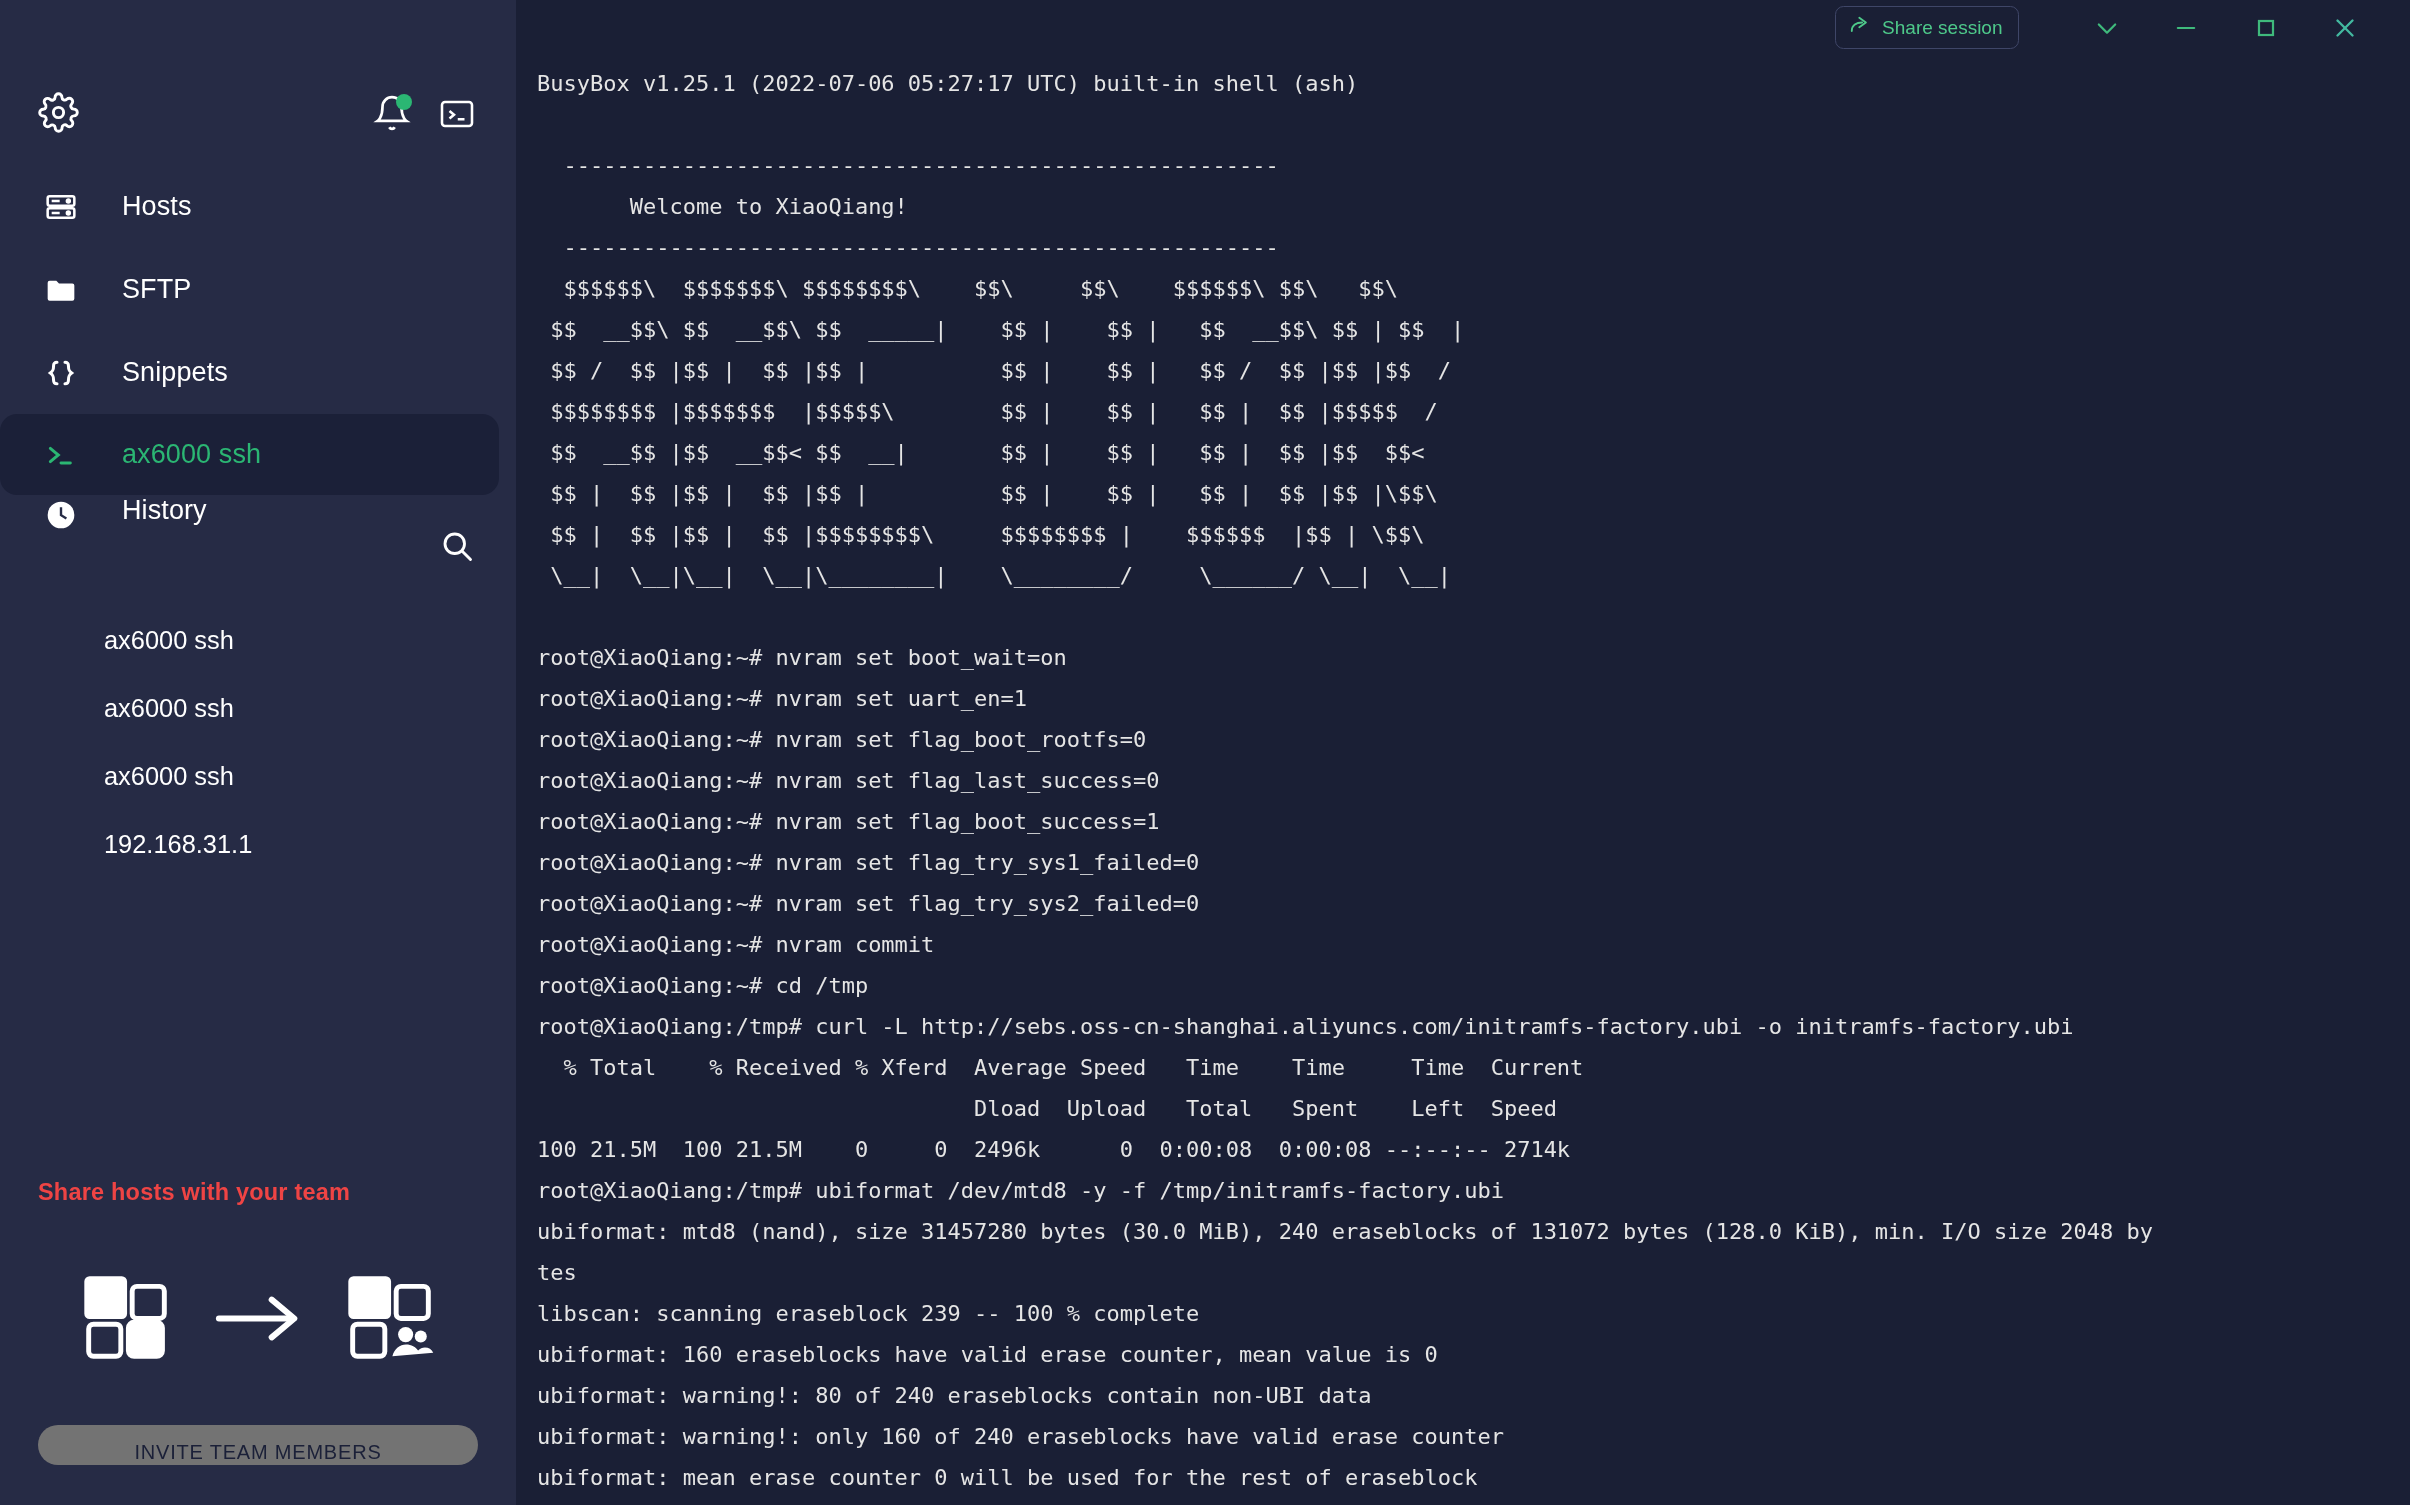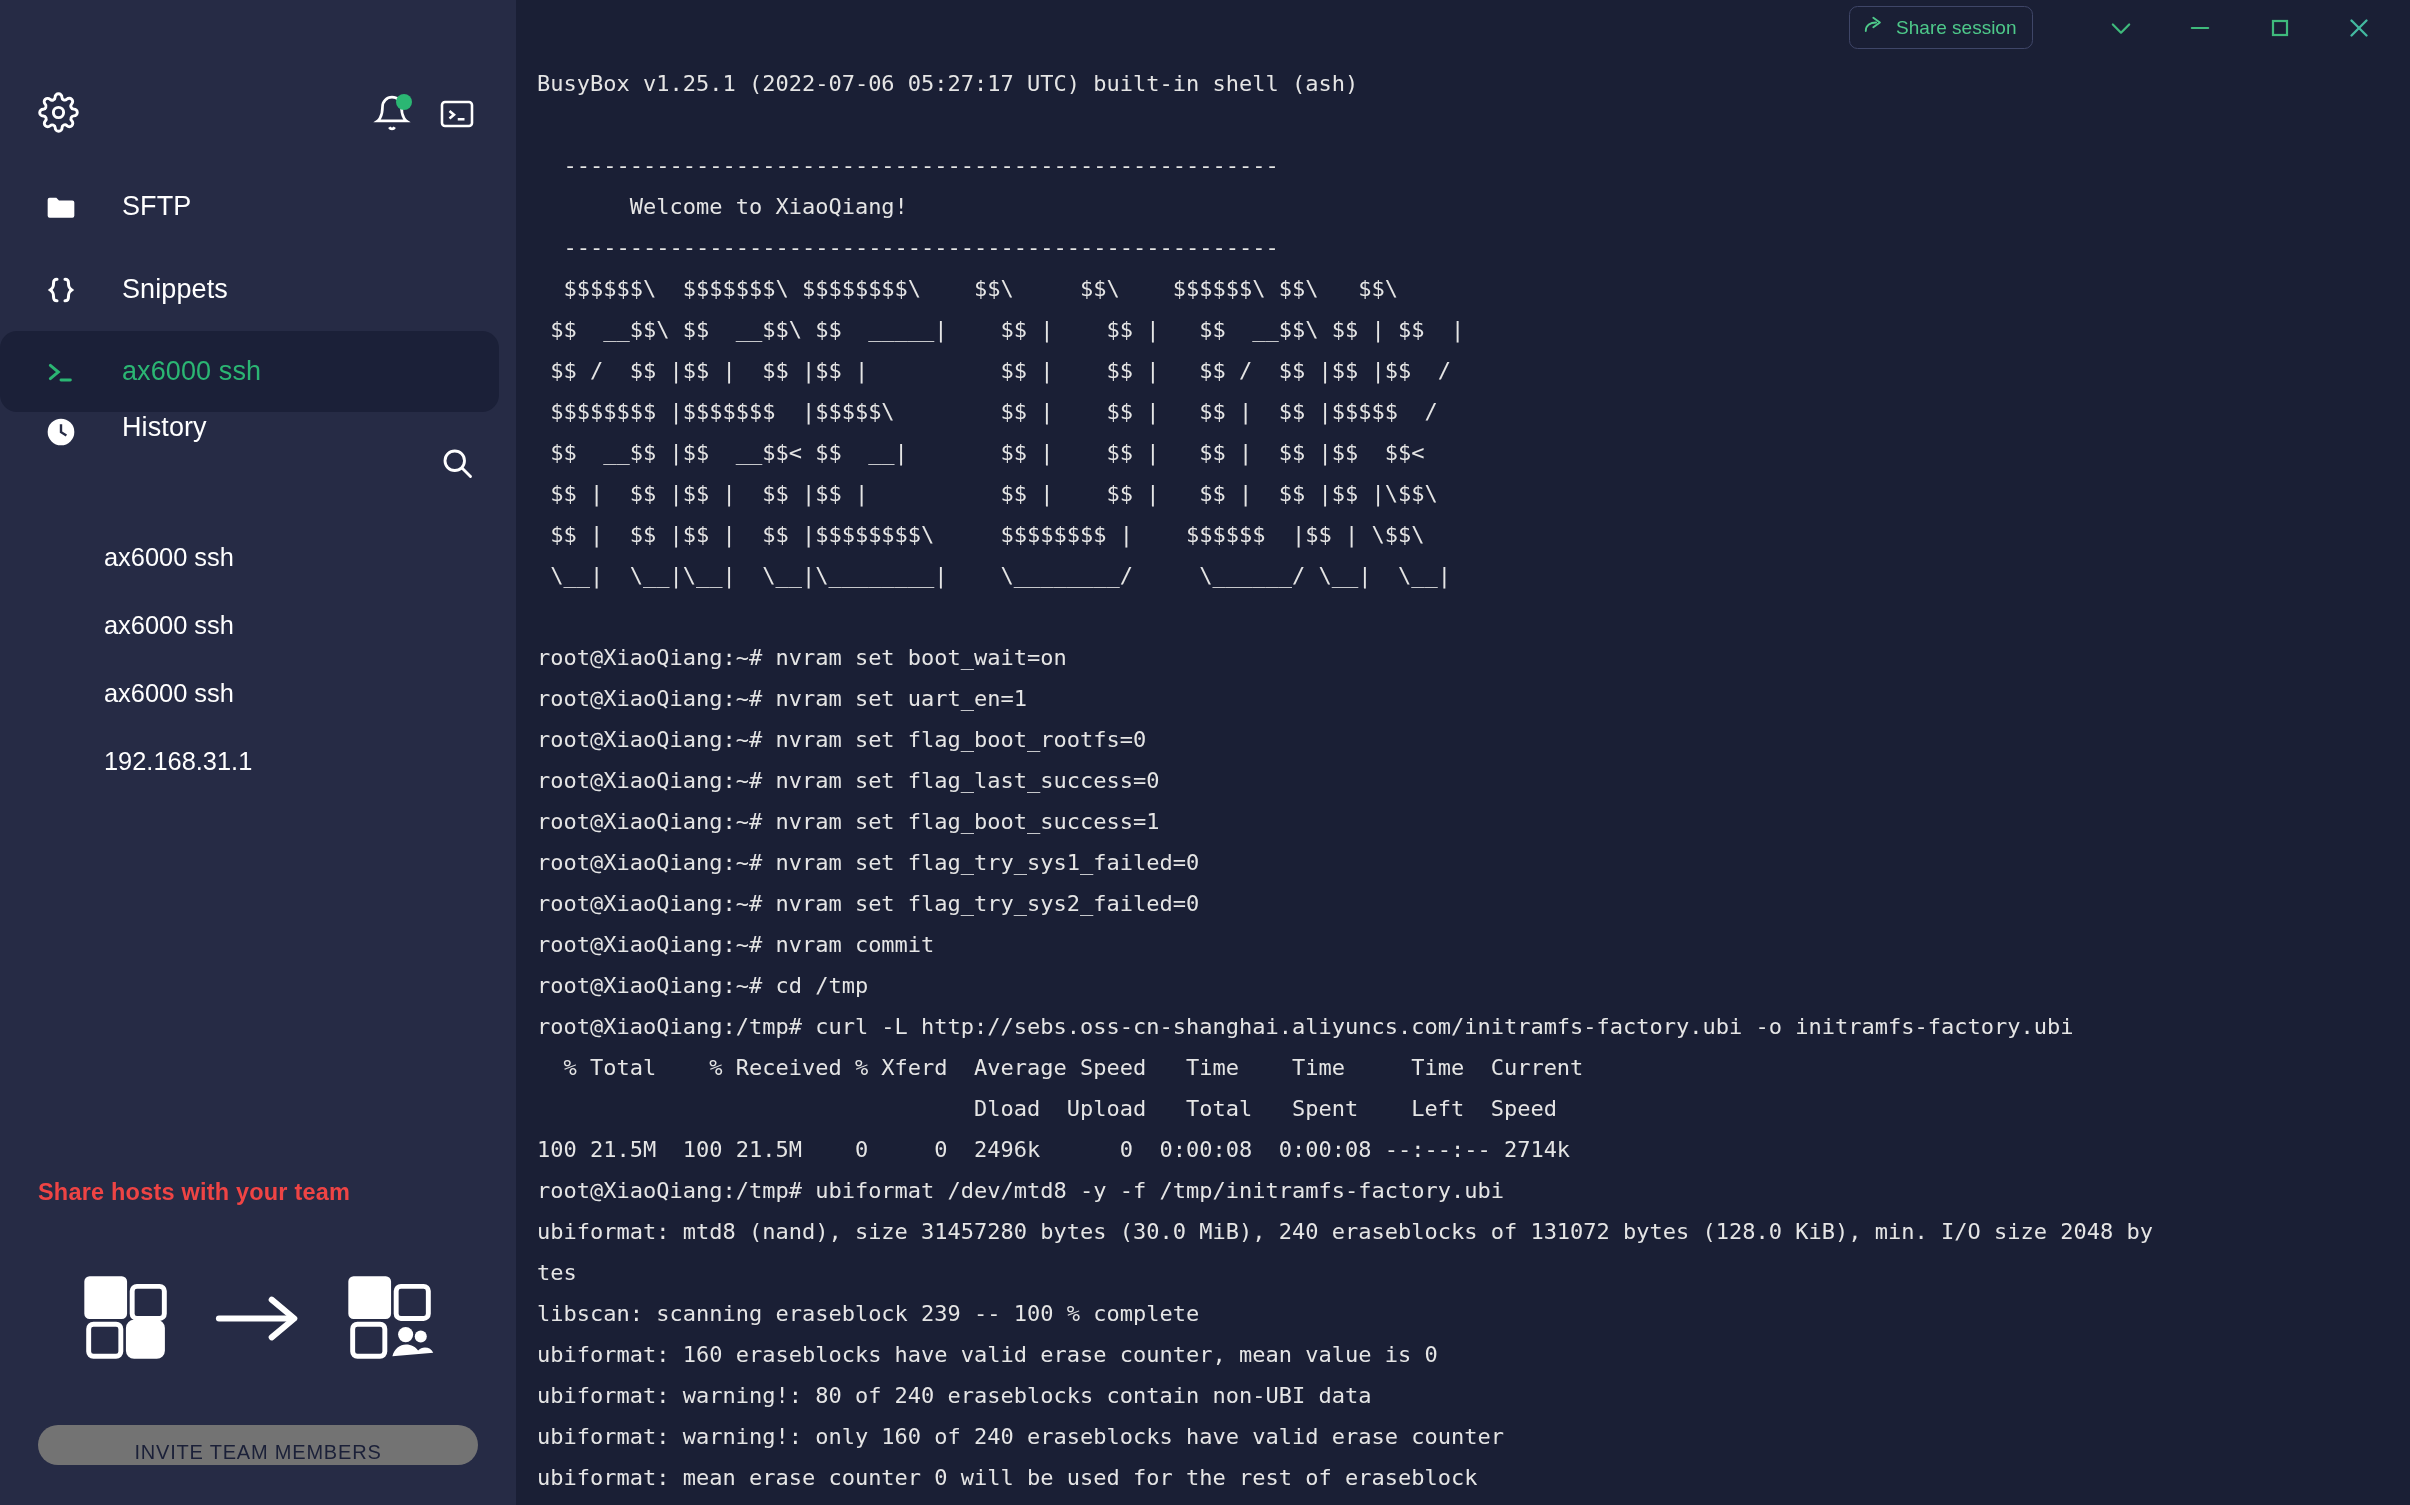--- a/index.html
+++ b/index.html
@@ -162,21 +162,21 @@
     background: #1a1f35;
     overflow: hidden;
   }
   #titlebar {
     position: absolute;
     top: 0; left: 0; right: 0;
     height: 55px;
     display: flex;
     align-items: center;
     justify-content: flex-end;
-    padding-right: 17px;
+    padding-right: 31px;
     z-index: 5;
   }
   .share-session-btn {
     display: flex;
     align-items: center;
     gap: 11.3px;
     border: 0.9px solid #3f4668;
     border-radius: 8.5px;
     padding: 6.6px 15px 6.6px 12.2px;
     color: #4ec98a;
@@ -247,20 +247,33 @@
         <svg viewBox="0 0 24 24" fill="none" stroke="#ffffff" stroke-width="1.7">
           <rect x="2" y="4" width="20" height="16" rx="2"></rect>
           <polyline points="7,10 10,12.5 7,15"></polyline>
           <line x1="12.5" y1="15.5" x2="17" y2="15.5"></line>
         </svg>
       </div>
     </div>
 
     <div class="sb-nav">
 
+      <div class="nav-item">
+        <span class="nav-icon">
+          <svg width="32" height="32" viewBox="0 0 24 24" fill="none" stroke="currentColor" stroke-width="1.9">
+            <rect x="2" y="4" width="20" height="7" rx="1.5"></rect>
+            <rect x="2" y="13" width="20" height="7" rx="1.5"></rect>
+            <line x1="5" y1="7.5" x2="11" y2="7.5"></line>
+            <line x1="5" y1="16.5" x2="11" y2="16.5"></line>
+            <circle cx="17.5" cy="7.5" r="1.1" fill="currentColor"></circle>
+            <circle cx="17.5" cy="16.5" r="1.1" fill="currentColor"></circle>
+          </svg>
+        </span>
+        <span class="nav-label">Hosts</span>
+      </div>
 
       <div class="nav-item">
         <span class="nav-icon">
           <svg width="32" height="32" viewBox="0 0 24 24" fill="currentColor">
             <path d="M2 6.5A1.5 1.5 0 013.5 5h5l2 2.2h10A1.5 1.5 0 0122 8.7v9.8A1.5 1.5 0 0120.5 20h-17A1.5 1.5 0 012 18.5z"></path>
           </svg>
         </span>
         <span class="nav-label">SFTP</span>
       </div>
 

